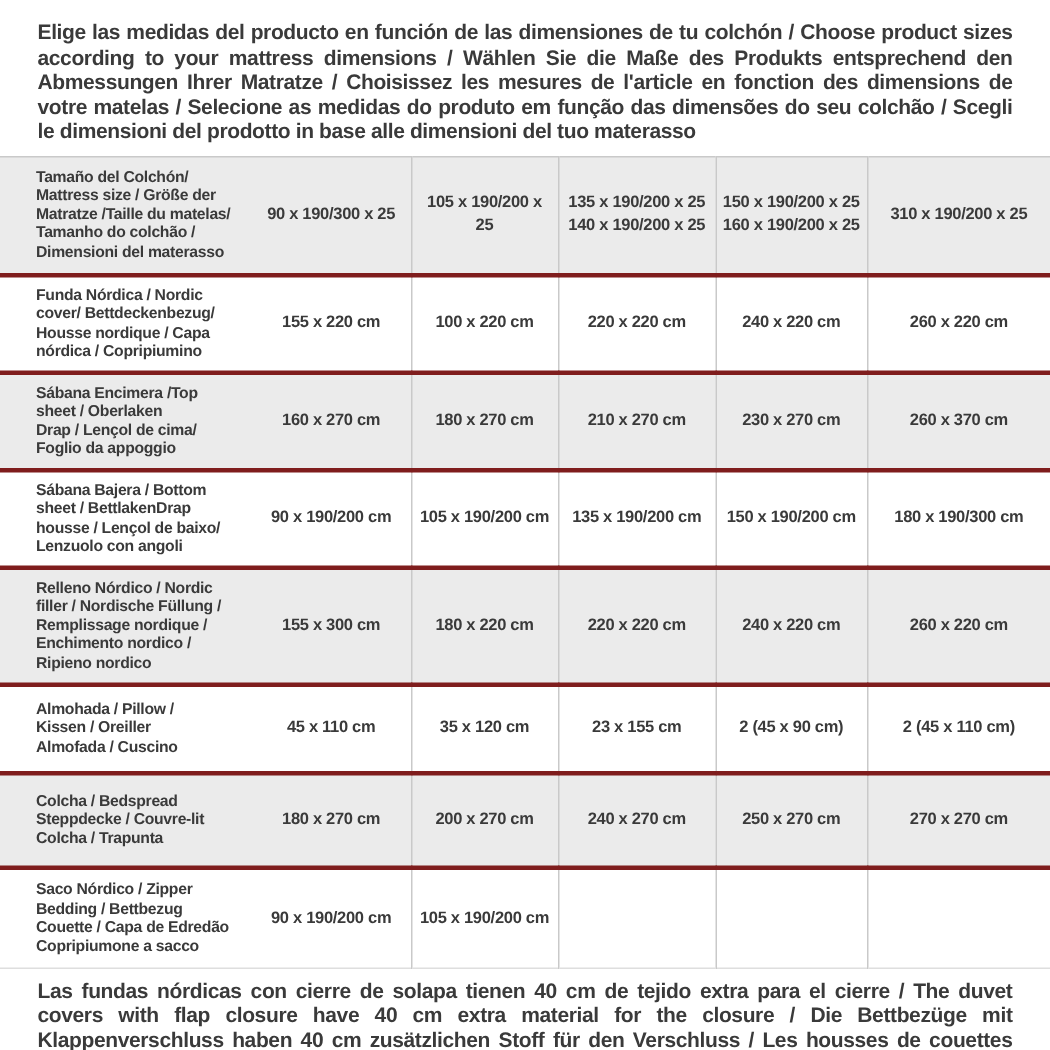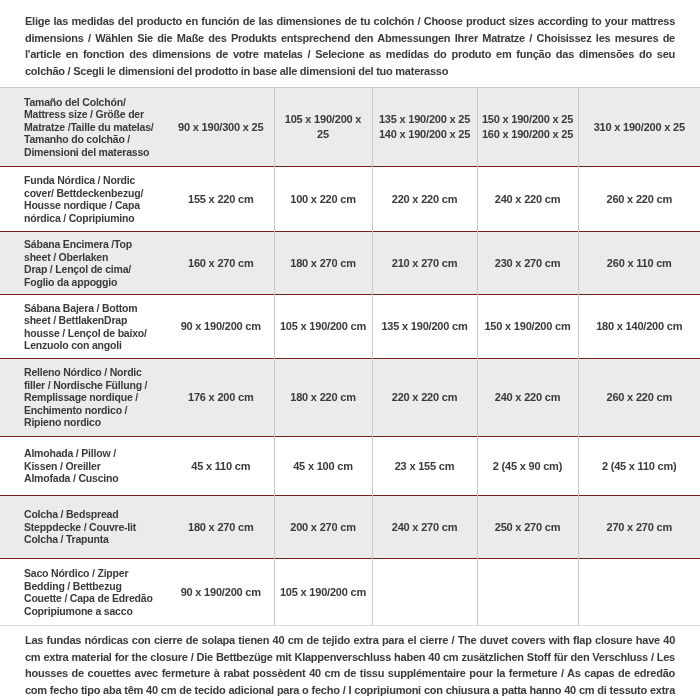--- a/index.html
+++ b/index.html
@@ -12,39 +12,39 @@
     font-family: "Liberation Sans", sans-serif;
   }
   .page {
     width: 700px;
     height: 700px;
     box-sizing: border-box;
     color: #3a3a3a;
   }
   .note {
     margin: 0 25px;
-    font-size: 11px;
+    font-size: 14px;
     font-weight: bold;
     letter-spacing: -0.25px;
     line-height: 16.5px;
     text-align: justify;
     color: #3a3a3a;
     white-space: normal;
   }
   .note.header { padding-top: 13px; padding-bottom: 8px; }
   .note.footer { padding-top: 6px; }
 
   table.size-table {
     width: 700px;
     border-collapse: collapse;
     table-layout: fixed;
     border-top: 1px solid #c9c9c9;
     border-bottom: 1px solid #dedede;
   }
-  table.size-table tr { border-top: 1px solid #7f1d1d; }
+  table.size-table tr { border-top: 3px solid #7f1d1d; }
   table.size-table tr:first-child { border-top: none; }
   table.size-table tr:nth-child(odd) { background: #ebebeb; }
   table.size-table tr:nth-child(even) { background: #ffffff; }
 
   td.label {
     text-align: left;
     vertical-align: middle;
     padding: 6px 6px 6px 24px;
     font-size: 10.5px;
     font-weight: bold;
@@ -119,51 +119,51 @@
       </tr>
       <tr class="r3">
         <td class="label">Sábana Encimera /Top
 sheet / Oberlaken
 Drap / Lençol de cima/
 Foglio da appoggio</td>
         <td class="val">160 x 270 cm</td>
         <td class="val">180 x 270 cm</td>
         <td class="val">210 x 270 cm</td>
         <td class="val">230 x 270 cm</td>
-        <td class="val">260 x 110 cm</td>
+        <td class="val">260 x 370 cm</td>
       </tr>
       <tr class="r4">
         <td class="label">Sábana Bajera / Bottom
 sheet / BettlakenDrap
 housse / Lençol de baixo/
 Lenzuolo con angoli</td>
         <td class="val">90 x 190/200 cm</td>
         <td class="val">105 x 190/200 cm</td>
         <td class="val">135 x 190/200 cm</td>
         <td class="val">150 x 190/200 cm</td>
-        <td class="val">180 x 140/200 cm</td>
+        <td class="val">180 x 190/300 cm</td>
       </tr>
       <tr class="r5">
         <td class="label">Relleno Nórdico / Nordic
 filler / Nordische Füllung /
 Remplissage nordique /
 Enchimento nordico /
 Ripieno nordico</td>
-        <td class="val">176 x 200 cm</td>
+        <td class="val">155 x 300 cm</td>
         <td class="val">180 x 220 cm</td>
         <td class="val">220 x 220 cm</td>
         <td class="val">240 x 220 cm</td>
         <td class="val">260 x 220 cm</td>
       </tr>
       <tr class="r6">
         <td class="label">Almohada  / Pillow /
 Kissen / Oreiller
 Almofada / Cuscino</td>
         <td class="val">45 x 110 cm</td>
-        <td class="val">45 x 100 cm</td>
+        <td class="val">35 x 120 cm</td>
         <td class="val">23 x 155 cm</td>
         <td class="val">2 (45 x 90 cm)</td>
         <td class="val">2 (45 x 110 cm)</td>
       </tr>
       <tr class="r7">
         <td class="label">Colcha / Bedspread
 Steppdecke / Couvre-lit
 Colcha / Trapunta</td>
         <td class="val">180 x 270 cm</td>
         <td class="val">200 x 270 cm</td>

